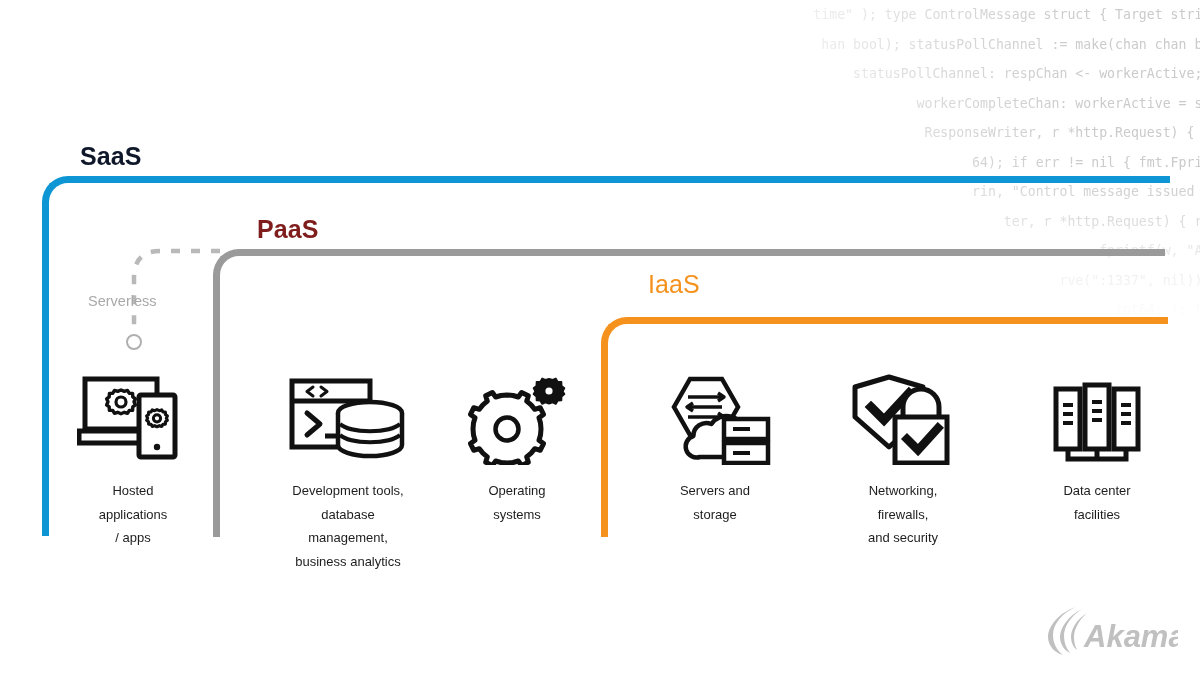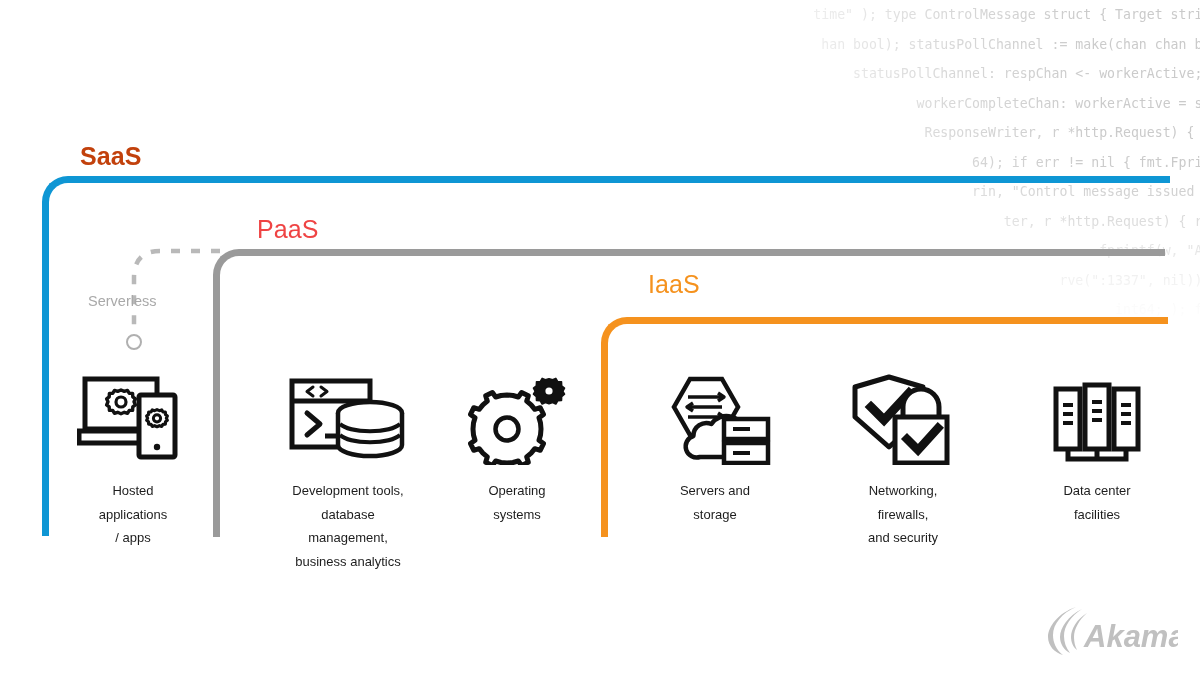--- a/index.html
+++ b/index.html
@@ -69,22 +69,22 @@
   .bracket.iaas  { color: #f5921e; }
 
   .tier-label {
     position: absolute;
     font-size: 25px;
     font-weight: 700;
     letter-spacing: .1px;
     z-index: 4;
     white-space: nowrap;
   }
-  .tier-label.saas { color: #c2410c; font-weight: 700; }
-  .tier-label.paas { color: #ef4444; font-weight: 400; }
+  .tier-label.saas { color: #0f172a; font-weight: 700; }
+  .tier-label.paas { color: #7f1d1d; font-weight: 700; }
   .tier-label.iaas { color: #f5921e; font-weight: 400; }
 
   
   #serverless-wrap {
     position: absolute;
     left: 100px; top: 238px;
     width: 150px; height: 120px;
     z-index: 4;
   }
   #serverless-label {

